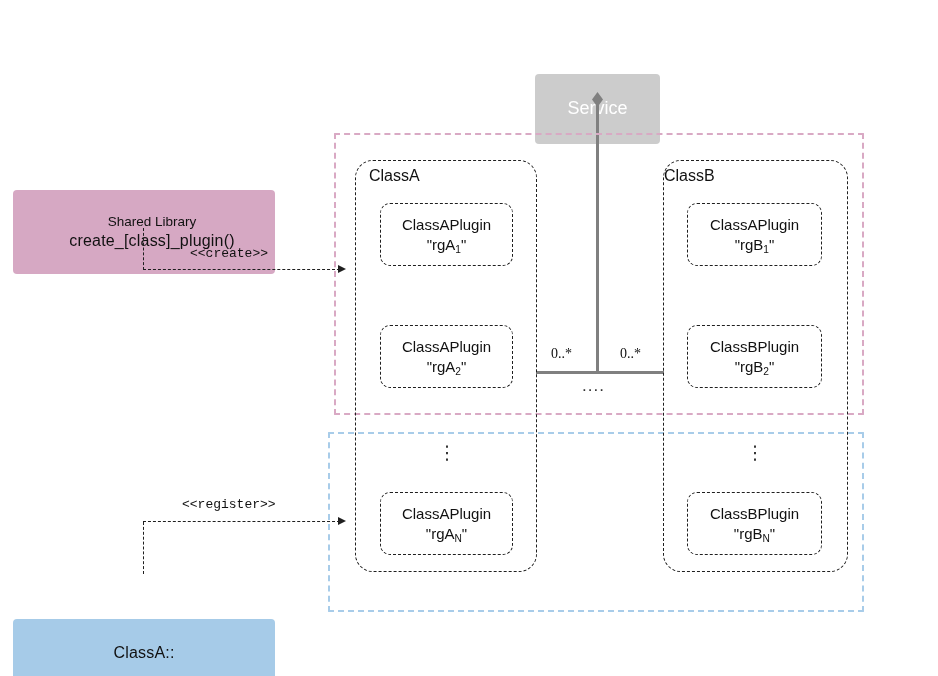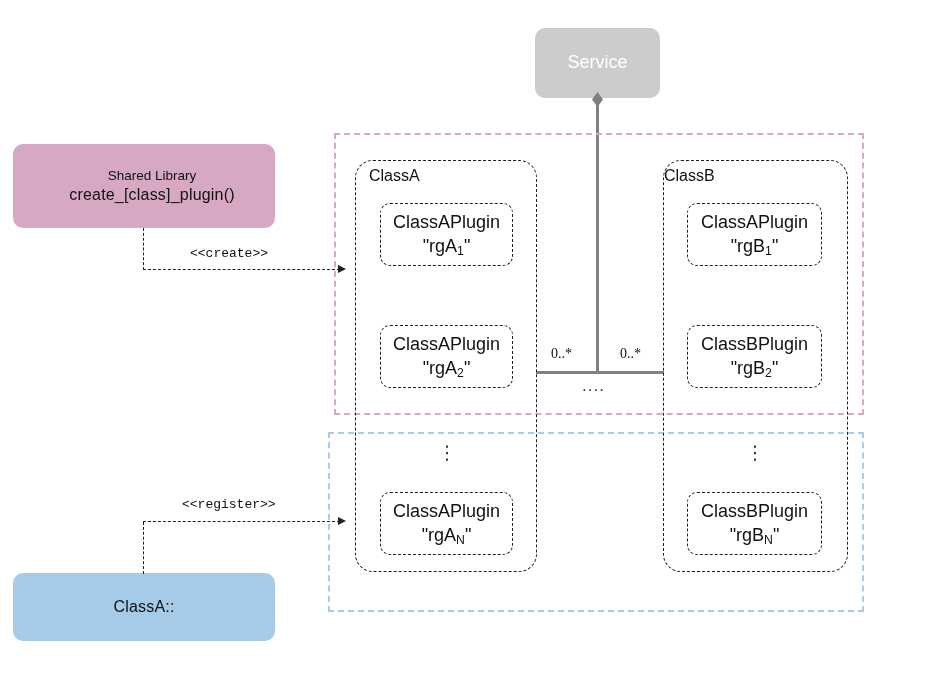--- a/index.html
+++ b/index.html
@@ -18,27 +18,28 @@
   #canvas {
     position: absolute;
     inset: 0;
     width: 938px;
     height: 676px;
   }
   .abs { position: absolute; box-sizing: border-box; }
 
   
   .node {
-    border-radius: 10px;
+    border-radius: 4px;
     display: flex;
     flex-direction: column;
     align-items: center;
     justify-content: center;
     text-align: left;
     line-height: 1.32;
+    margin-top: 46px;
   }
   .node-service {
     background: #cccccc;
     color: #ffffff;
     font-size: 18px;
   }
   .node-shared {
     background: #d6a8c3;
     color: #111111;
   }
@@ -75,21 +76,21 @@
   .plugin-box {
     border: 1.5px dashed #1f1f1f;
     border-radius: 10px;
     background: #ffffff;
     display: flex;
     flex-direction: column;
     align-items: center;
     justify-content: center;
     text-align: center;
     line-height: 1.3;
-    font-size: 18px;
+    font-size: 15px;
     color: #111111;
   }
   .plugin-name { white-space: nowrap; }
   .plugin-id { white-space: nowrap; }
   .plugin-id sub {
     font-size: 0.68em;
     vertical-align: baseline;
     position: relative;
     top: 0.32em;
   }

